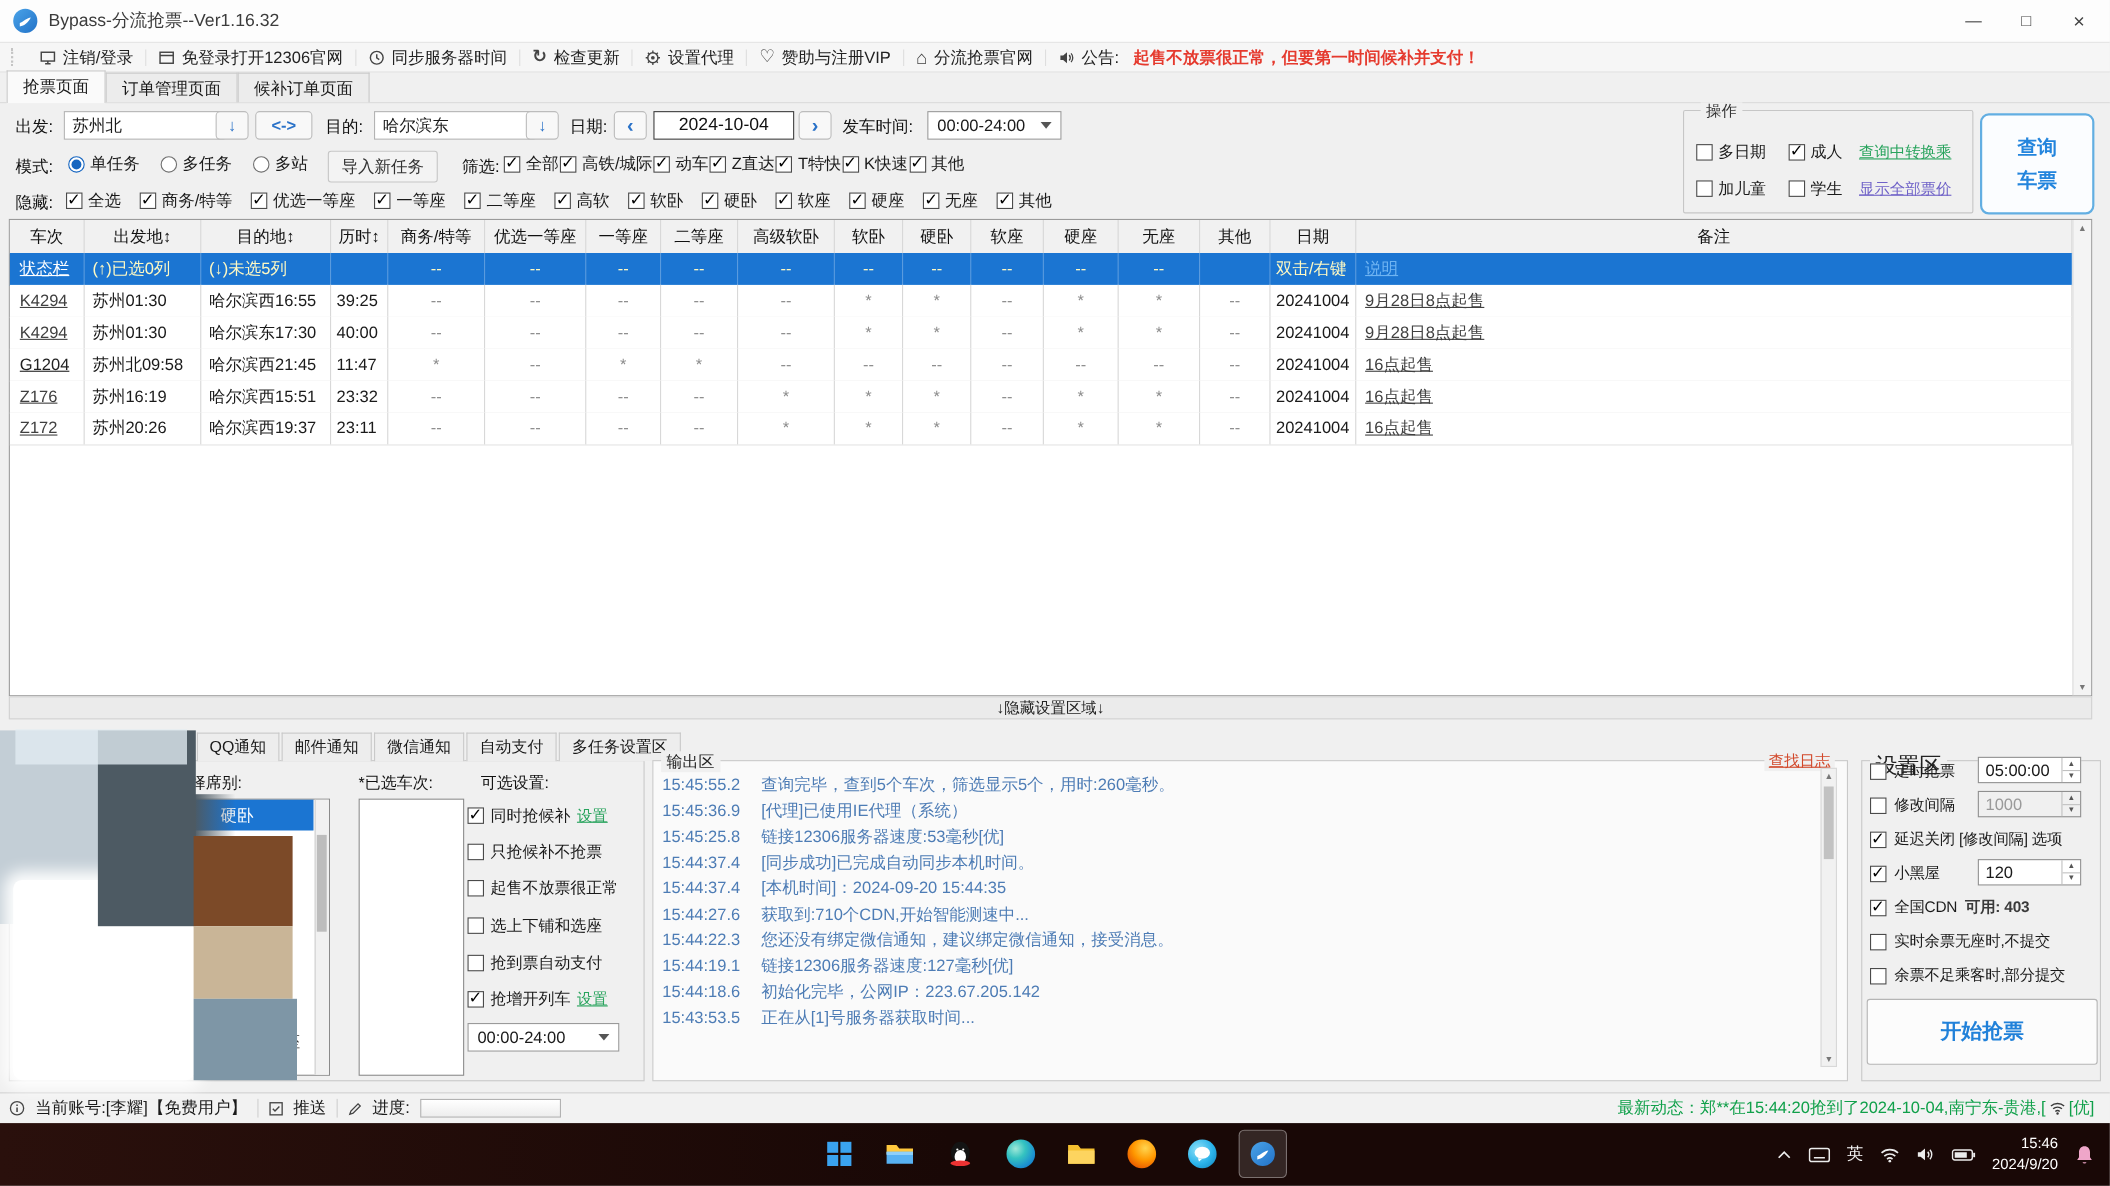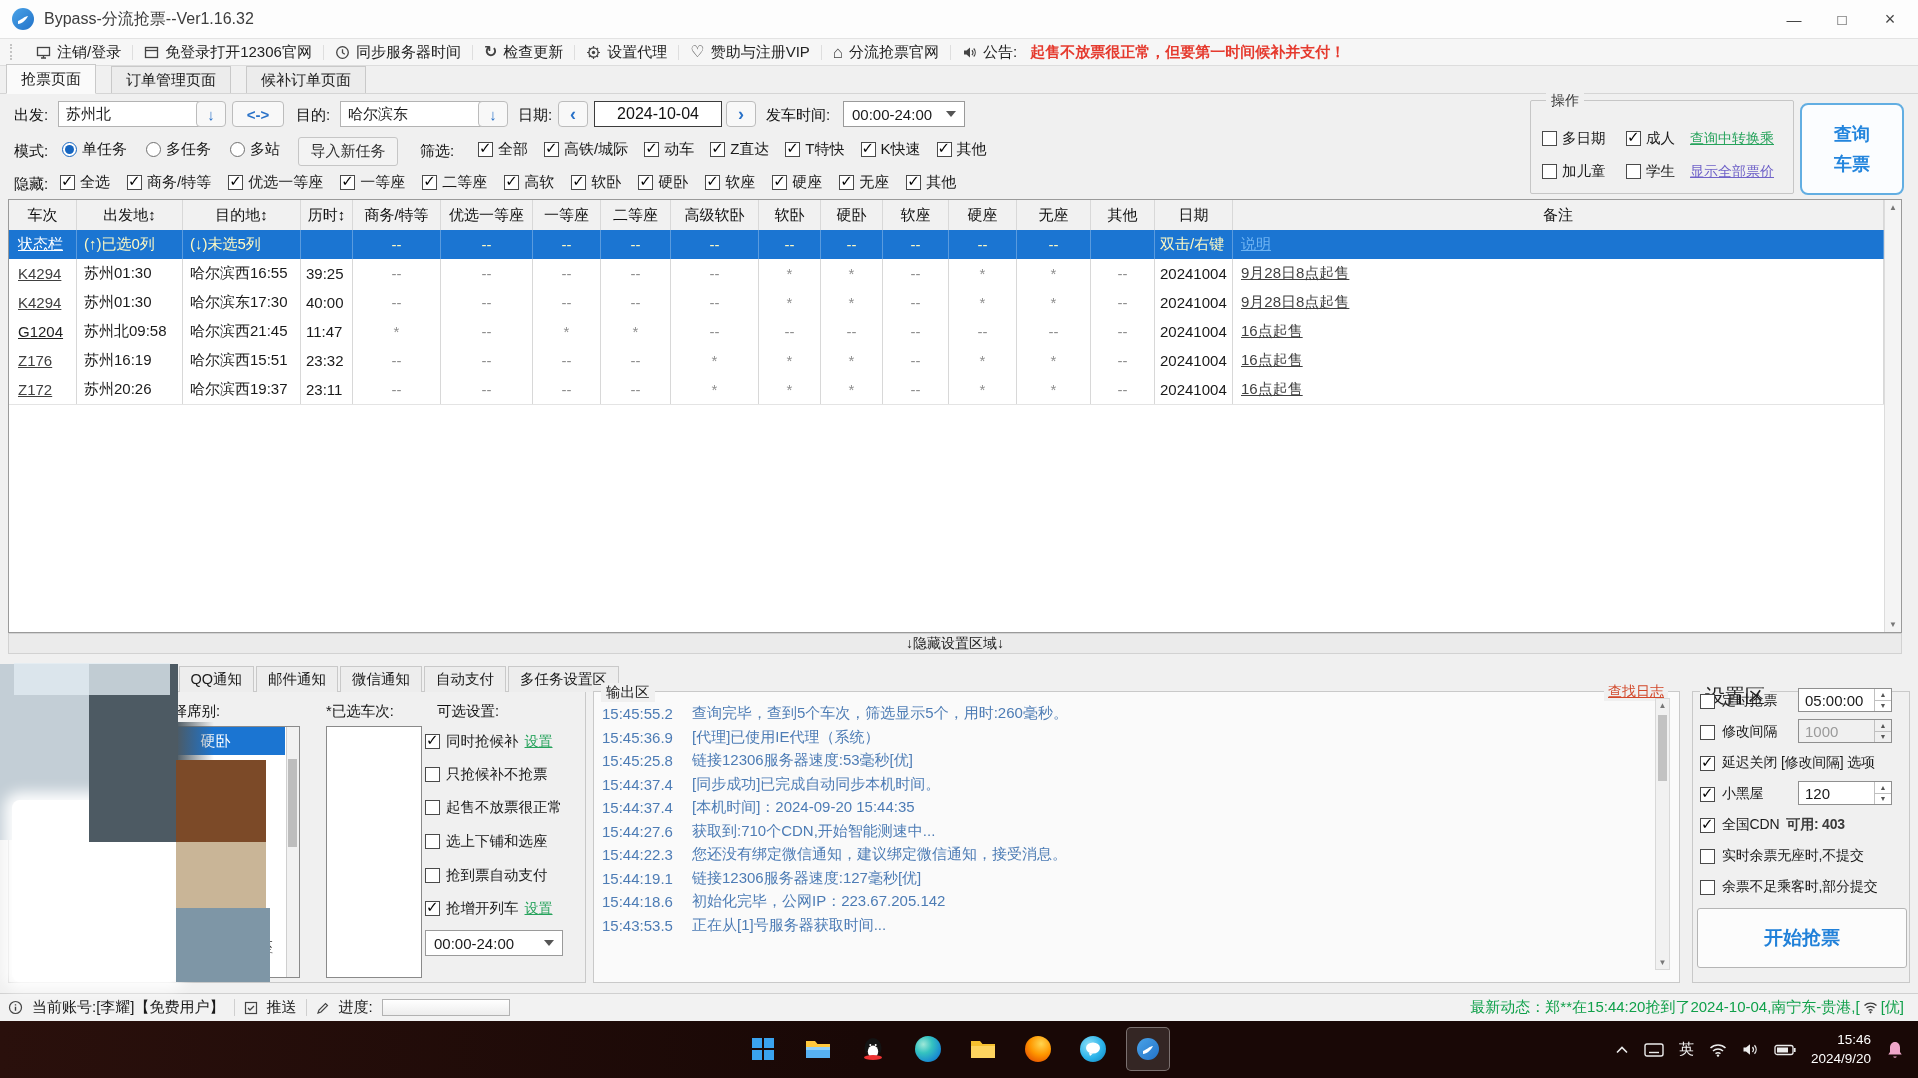--- a/index.html
+++ b/index.html
@@ -15,21 +15,21 @@
   
   #menubar{position:absolute;left:0;top:39px;width:1918px;height:27px;background:#f6f6f6;border-bottom:1px solid #ddd;
            display:flex;align-items:center;padding-left:10px;box-sizing:border-box}
   #menubar .grip{width:3px;height:16px;border-left:2px dotted #c4c4c4;margin-right:10px}
   .mitem{display:flex;align-items:center;gap:6px;padding:0 11px;color:#222;white-space:nowrap}
   .msep{width:1px;height:15px;background:#dedede}
   .mico{color:#444;font-size:14px;line-height:1}
   #announce{color:#e53a2e;font-weight:bold;margin-left:2px;white-space:nowrap}
   
   #maintabs{position:absolute;left:0;top:66px;width:1918px;height:28px;display:flex;align-items:flex-end;padding-left:6px;box-sizing:border-box;border-bottom:1px solid #d5d5d5;background:#f0f0f0}
-  .mtab{height:26px;display:flex;align-items:center;padding:0 14px;border:1px solid #c9c9c9;border-bottom:none;background:#ececec;margin-right:15px;font-size:15px}
+  .mtab{height:26px;display:flex;align-items:center;padding:0 14px;border:1px solid #c9c9c9;border-bottom:none;background:#ececec;margin-right:0;font-size:15px}
   .mtab.active{background:#fafafa;height:28px;margin-bottom:-1px;border-bottom:1px solid #fafafa}
   
   #querypanel{position:absolute;left:0;top:94px;width:1918px;height:105px;background:#f0f0f0}
   .flabel{position:absolute;font-size:15px;color:#111;white-space:nowrap}
   .tinput{position:absolute;height:24px;background:#fff;border:1px solid #b3b3b3;display:flex;align-items:center;padding:0 7px;font-size:15px}
   .sbtn{position:absolute;height:26px;box-sizing:border-box;border:1px solid #bcbcbc;border-radius:4px;background:#f8f8f8;
         display:flex;align-items:center;justify-content:center;color:#2a72c8;font-weight:bold;font-size:15px}
   .datebox{position:absolute;height:24px;background:#fff;border:1px solid #3c3c3c;display:flex;align-items:center;justify-content:center;font-size:16px;color:#111}
   .selbox{position:absolute;height:24px;background:#fff;border:1px solid #9a9a9a;display:flex;align-items:center;padding:0 8px;font-size:15px}
   .selbox .car{margin-left:auto;width:0;height:0;border-left:5px solid transparent;border-right:5px solid transparent;border-top:6px solid #555}
@@ -250,21 +250,21 @@
   <div class="cbrow" style="left:146px;top:46px">
     <span class="radio"></span>
       <span>多任务</span>
   </div>
   <div class="cbrow" style="left:230px;top:46px">
     <span class="radio"></span>
       <span>多站</span>
   </div>
   <div class="btn-import">导入新任务</div>
   <div class="flabel" style="left:420px;top:48px">筛选:</div>
-  <div class="hflex" style="left:478px;top:46px;gap:16px">
+  <div class="hflex" style="left:458px;top:46px;gap:1px">
     <span class="it">
         <span class="cb on"></span>
         <span>全部</span>
       </span>
     <span class="it">
         <span class="cb on"></span>
         <span>高铁/城际</span>
       </span>
     <span class="it">
         <span class="cb on"></span>

